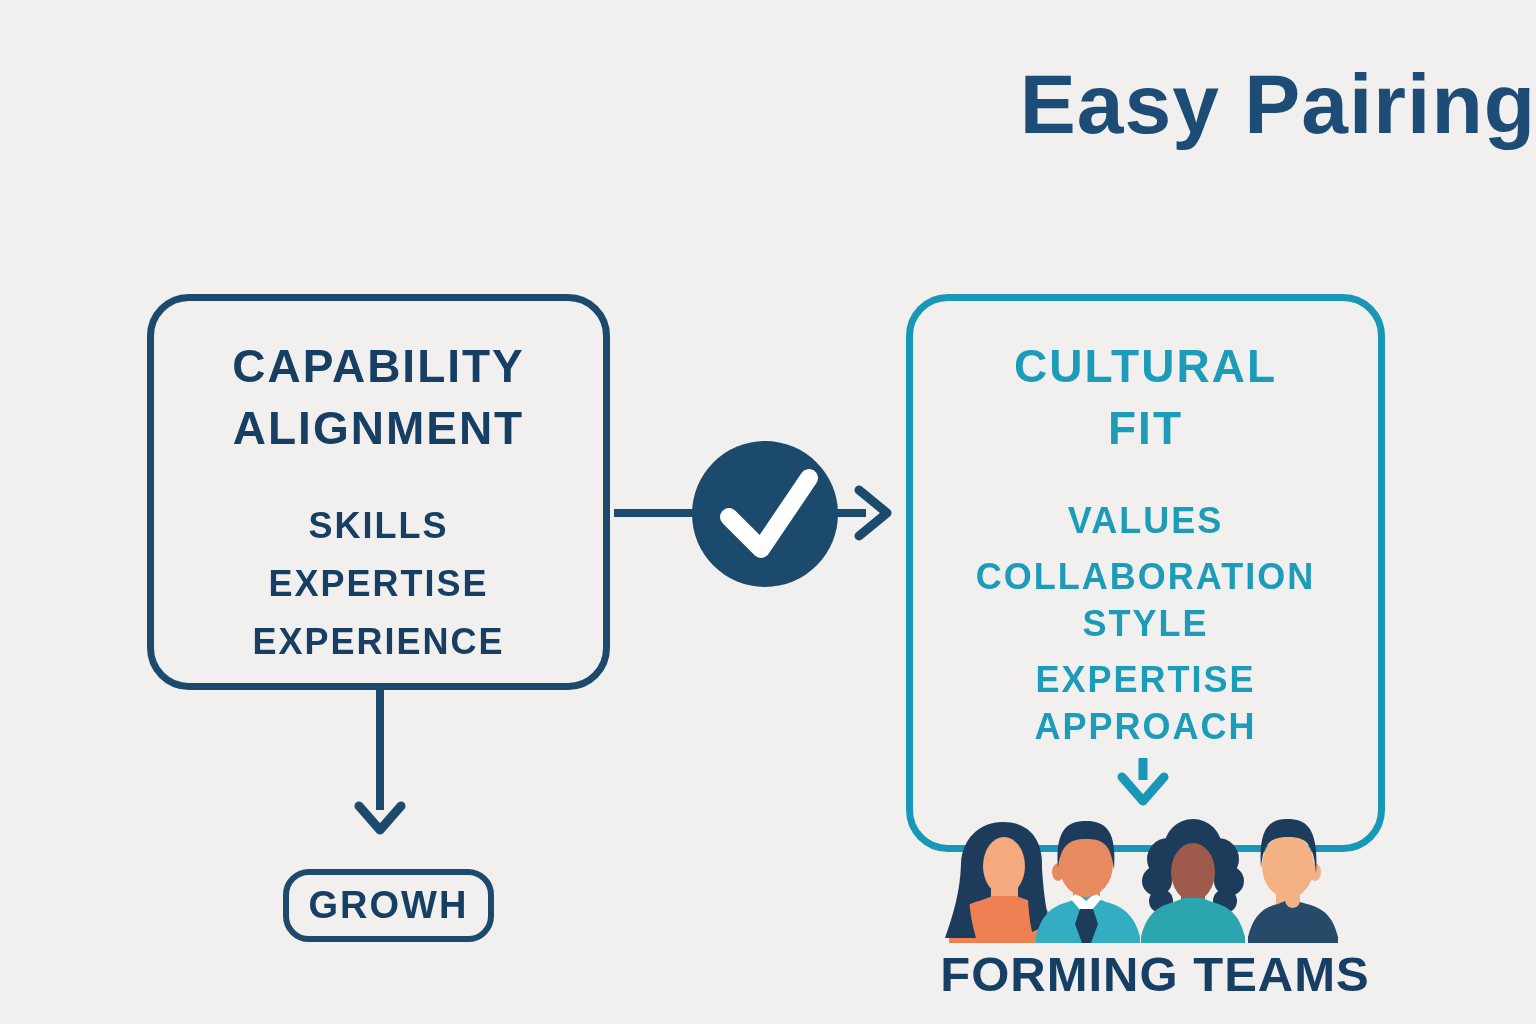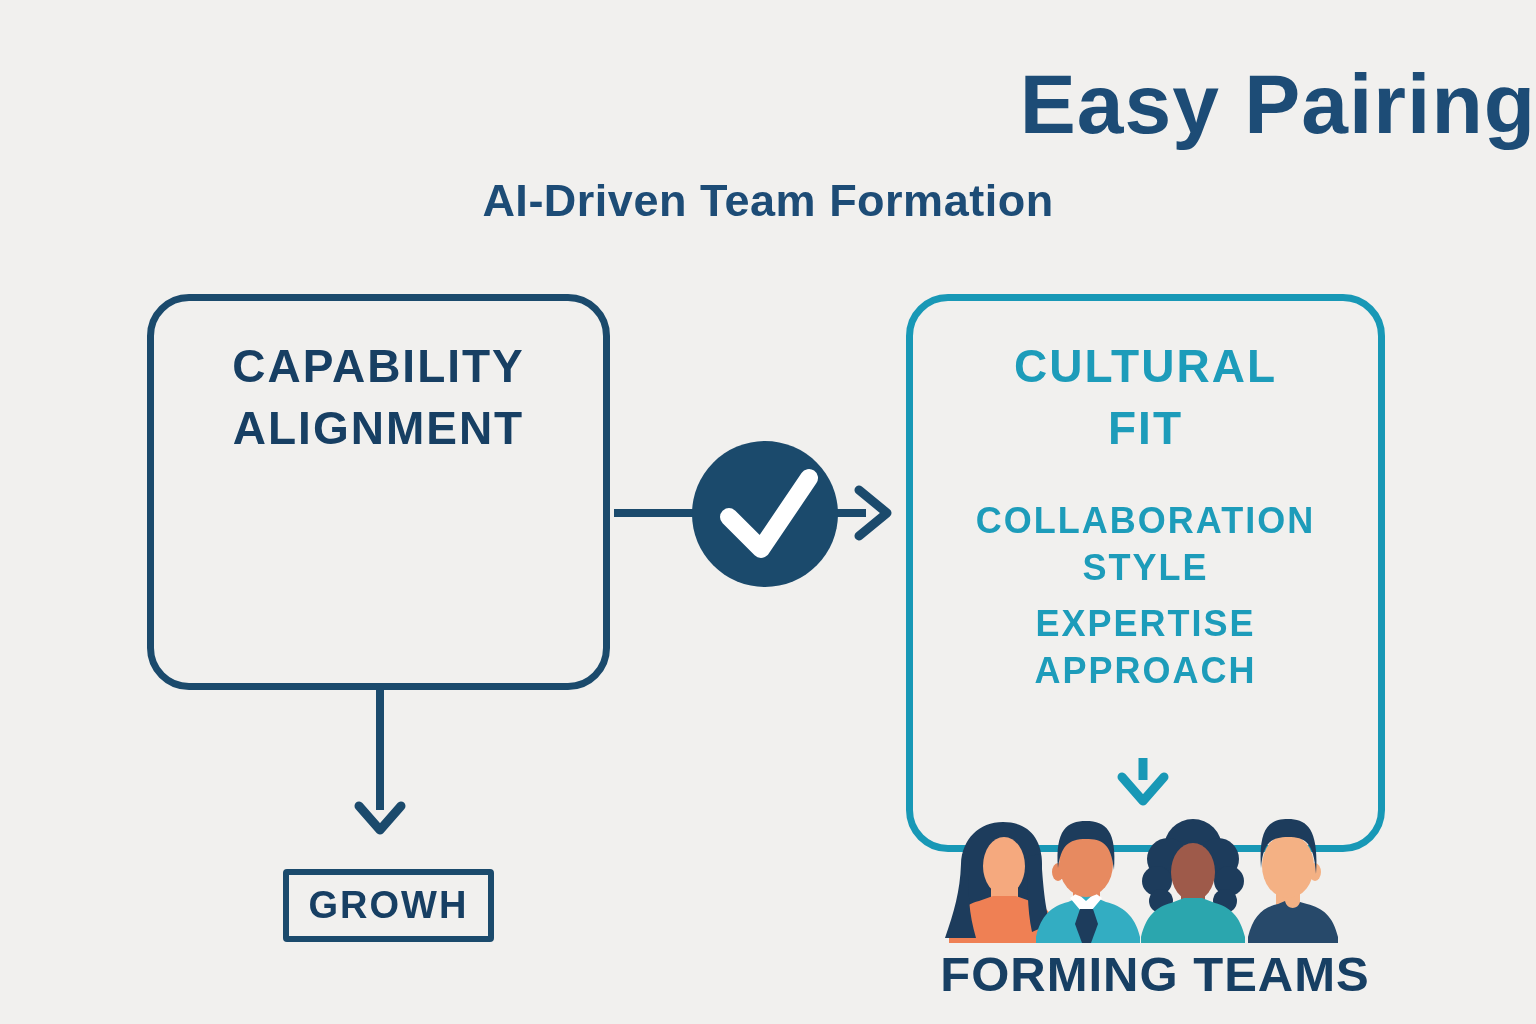--- a/index.html
+++ b/index.html
@@ -54,21 +54,21 @@
     line-height:58px;letter-spacing:2px;
   }
   .box-right .box-item{
     font-size:36px;font-weight:700;color:var(--teal-text);
     line-height:47px;letter-spacing:2px;margin-bottom:9px;
     padding:0 30px;
   }
 
   .growth-box{
     position:absolute;left:283px;top:869px;width:211px;height:73px;
-    border:6px solid var(--navy);border-radius:4px;
+    border:6px solid var(--navy);border-radius:26px;
     display:flex;align-items:center;justify-content:center;
   }
   .growth-label{
     font-size:38px;font-weight:700;color:var(--navy-text);letter-spacing:2px;
   }
 
   .forming-teams{
     position:absolute;left:931px;top:946px;width:448px;
     text-align:center;font-size:49px;font-weight:700;
     color:var(--navy-text);letter-spacing:1px;
@@ -107,35 +107,40 @@
     <path d="M729 517 L761 549 L809 478" class="stroke-white" stroke-width="18" stroke-linecap="round" stroke-linejoin="round"></path>
 
     <path d="M380 690 V 810" class="stroke-navy" stroke-width="8"></path>
     <path d="M359 806 L380 830 L401 806" class="stroke-navy" stroke-width="9" stroke-linecap="round" stroke-linejoin="round"></path>
 
     <path d="M1143 758 V 780" class="stroke-teal" stroke-width="9"></path>
     <path d="M1122 777 L1143 801 L1164 777" class="stroke-teal" stroke-width="9" stroke-linecap="round" stroke-linejoin="round"></path>
   </svg>
 
   <div class="title">Easy Pairing</div>
-  <div class="subtitle">AI-Driven Team Formation</div>
 
   <div class="box box-left">
     <div class="box-heading">
       <div>CAPABILITY</div>
       <div>ALIGNMENT</div>
+    </div>
+    <div class="box-items">
+      <div class="box-item">SKILLS</div>
+      <div class="box-item">EXPERTISE</div>
+      <div class="box-item">EXPERIENCE</div>
     </div>
   </div>
 
   <div class="box box-right">
     <div class="box-heading">
       <div>CULTURAL</div>
       <div>FIT</div>
     </div>
     <div class="box-items">
+      <div class="box-item">VALUES</div>
       <div class="box-item">COLLABORATION STYLE</div>
       <div class="box-item">EXPERTISE APPROACH</div>
     </div>
   </div>
 
   <div class="growth-box">
     <span class="growth-label">GROWH</span>
   </div>
 
   <svg class="people-svg" viewBox="0 0 428 137" aria-hidden="true">

